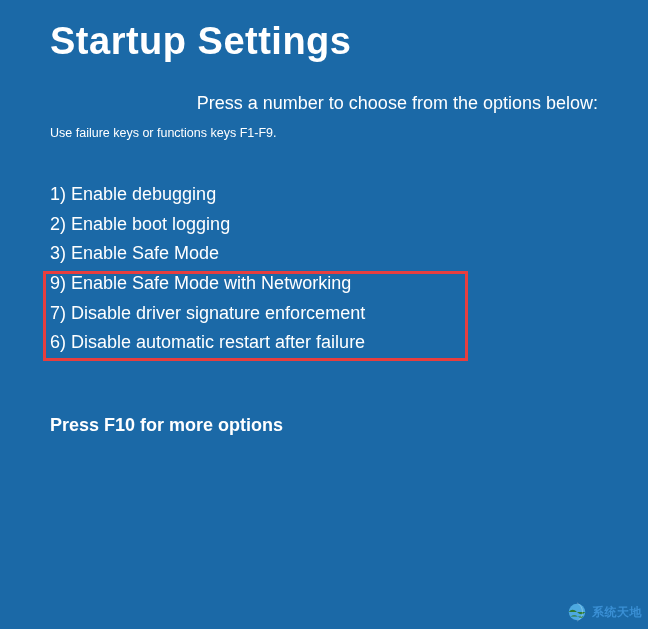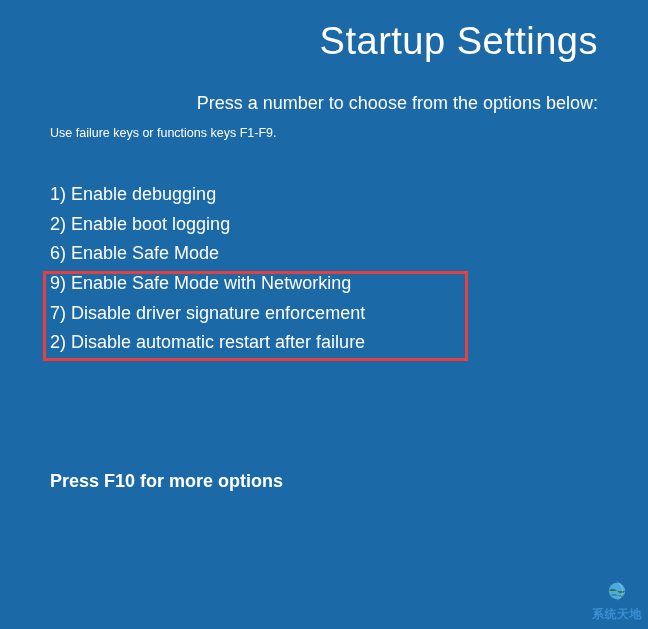--- a/index.html
+++ b/index.html
@@ -14,38 +14,37 @@
       font-family: "Segoe UI", "Segoe UI Light", Arial, sans-serif;
       color: #ffffff;
       position: relative;
       overflow: hidden;
     }
     .container {
       padding: 20px 50px 0 50px;
     }
     .title {
       font-size: 38px;
-      font-weight: 400;
+      font-weight: 700;
       margin-bottom: 30px;
       letter-spacing: 0.5px;
-      text-align: right;
     }
     .subtitle {
       font-size: 18px;
       font-weight: 300;
       margin-bottom: 12px;
       text-align: right;
     }
     .hint {
       font-size: 12.5px;
       font-weight: 400;
       margin-bottom: 40px;
     }
     .options {
-      margin-bottom: 110px;
+      margin-bottom: 54px;
     }
     .option-item {
       font-size: 18px;
       font-weight: 300;
       line-height: 1.65;
       position: relative;
     }
     .highlight-box {
       position: absolute;
       border: 3px solid #e83e3e;
@@ -60,21 +59,20 @@
       font-weight: 700;
       line-height: 1.5;
     }
     .watermark {
       position: absolute;
       bottom: 6px;
       right: 6px;
       display: flex;
       align-items: center;
       gap: 4px;
-      flex-direction: column;
     }
     .watermark-text {
       font-size: 12px;
       font-weight: 600;
       color: #3a8fd4;
       letter-spacing: 0.5px;
     }
     .watermark-icon svg {
       width: 22px;
       height: 22px;
@@ -85,24 +83,24 @@
 <body>
 
 <div class="container">
   <h1 class="title">Startup Settings</h1>
   <p class="subtitle">Press a number to choose from the options below:</p>
   <p class="hint">Use failure keys or functions keys F1-F9.</p>
 
   <div class="options">
     <div class="option-item">1) Enable debugging</div>
     <div class="option-item">2) Enable boot logging</div>
-    <div class="option-item">6) Enable Safe Mode</div>
+    <div class="option-item">3) Enable Safe Mode</div>
     <div class="option-item">9) Enable Safe Mode with Networking</div>
     <div class="option-item">7) Disable driver signature enforcement</div>
-    <div class="option-item">2) Disable automatic restart after failure</div>
+    <div class="option-item">6) Disable automatic restart after failure</div>
   </div>
 
   <p class="footer-line">Press F10 for more options</p>
 </div>
 
 <div class="highlight-box"></div>
 
 <div class="watermark">
   <span class="watermark-icon">
     <svg viewBox="0 0 24 24">

